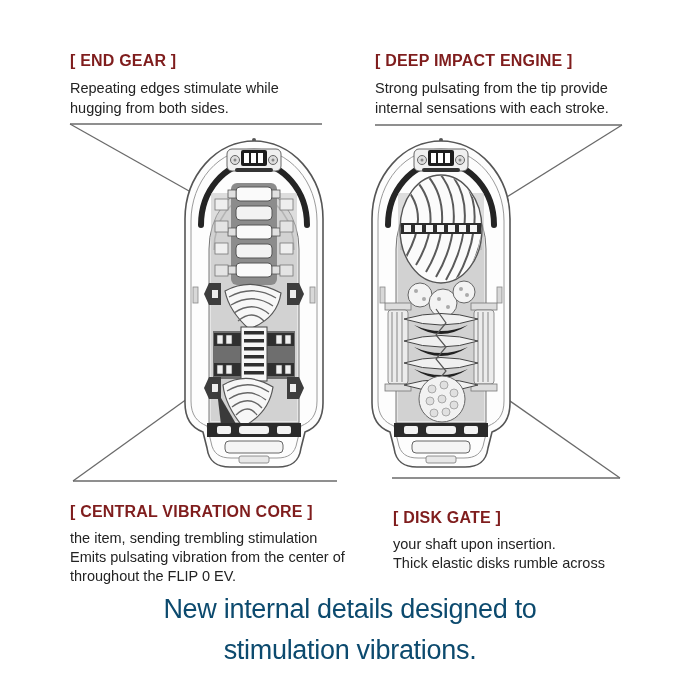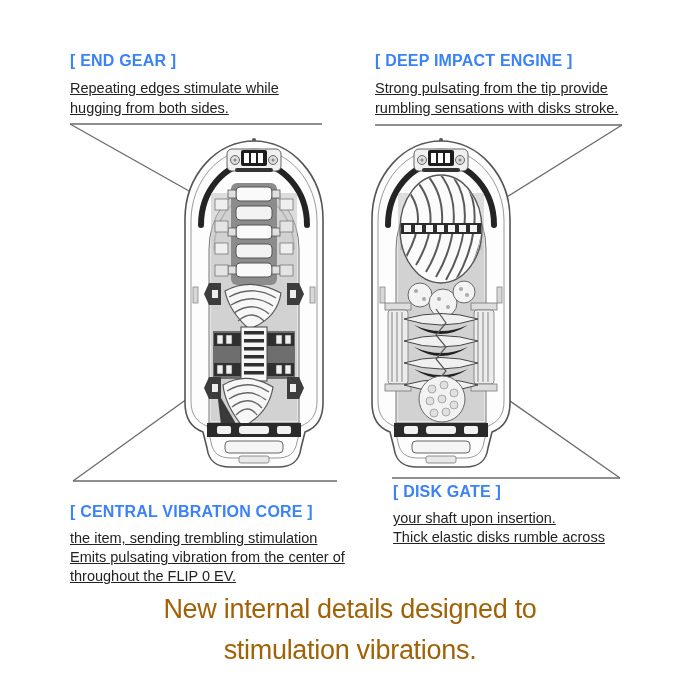--- a/index.html
+++ b/index.html
@@ -2,31 +2,31 @@
 <html><head>
 <meta charset="utf-8">
 <style>
   html,body{margin:0;padding:0;background:#fff;}
   .stage{
     position:relative;width:700px;height:700px;background:#ffffff;
     font-family:"Liberation Sans", sans-serif;overflow:hidden;
   }
   .feature{position:absolute;}
   .feature h3{
-    margin:0;font-size:16px;font-weight:bold;color:#3b82f6;
+    margin:0;font-size:16px;font-weight:bold;color:#7f1d1d;
     letter-spacing:0.2px;white-space:nowrap;
   }
   .feature .desc{margin-top:8px;}
   .feature .desc div{
-    font-size:14.5px;line-height:20px;color:#232323;white-space:nowrap;text-decoration:underline;
+    font-size:14.5px;line-height:20px;color:#232323;white-space:nowrap;
   }
   .feature.bottom .desc div{line-height:19px;}
   .caption{
     position:absolute;left:0;top:589px;width:700px;text-align:center;
-    color:#a16207;font-size:27px;line-height:41px;letter-spacing:-0.3px;
+    color:#0c4a6e;font-size:27px;line-height:41px;letter-spacing:-0.3px;
   }
   svg{display:block;}
   .overlay{position:absolute;left:0;top:0;}
   .capsule{position:absolute;top:137px;width:142px;height:337px;}
   .capsule.left{left:183px;}
   .capsule.right{left:370px;}
 </style>
 </head>
 <body>
 
@@ -37,34 +37,34 @@
     <div class="desc">
       <div>Repeating edges stimulate while</div>
       <div>hugging from both sides.</div>
     </div>
   </div>
 
   <div class="feature" style="left:375px;top:52px;">
     <h3>[ DEEP IMPACT ENGINE ]</h3>
     <div class="desc">
       <div>Strong pulsating from the tip provide</div>
-      <div>rumbling sensations with disks stroke.</div>
+      <div>internal sensations with each stroke.</div>
     </div>
   </div>
 
   <div class="feature bottom" style="left:70px;top:487px;margin-top:16px;">
     <h3>[ CENTRAL VIBRATION CORE ]</h3>
     <div class="desc">
       <div>the item, sending trembling stimulation</div>
       <div>Emits pulsating vibration from the center of</div>
       <div>throughout the FLIP 0 EV.</div>
     </div>
   </div>
 
-  <div class="feature bottom" style="left:393px;top:483px;">
+  <div class="feature bottom" style="left:393px;top:509px;">
     <h3>[ DISK GATE ]</h3>
     <div class="desc">
       <div>your shaft upon insertion.</div>
       <div>Thick elastic disks rumble across</div>
     </div>
   </div>
 
   <svg class="overlay" width="700" height="700" viewBox="0 0 700 700">
     <g stroke="#6a6a6a" stroke-width="1.3" fill="none">
       <path d="M70,124 H322"></path>

